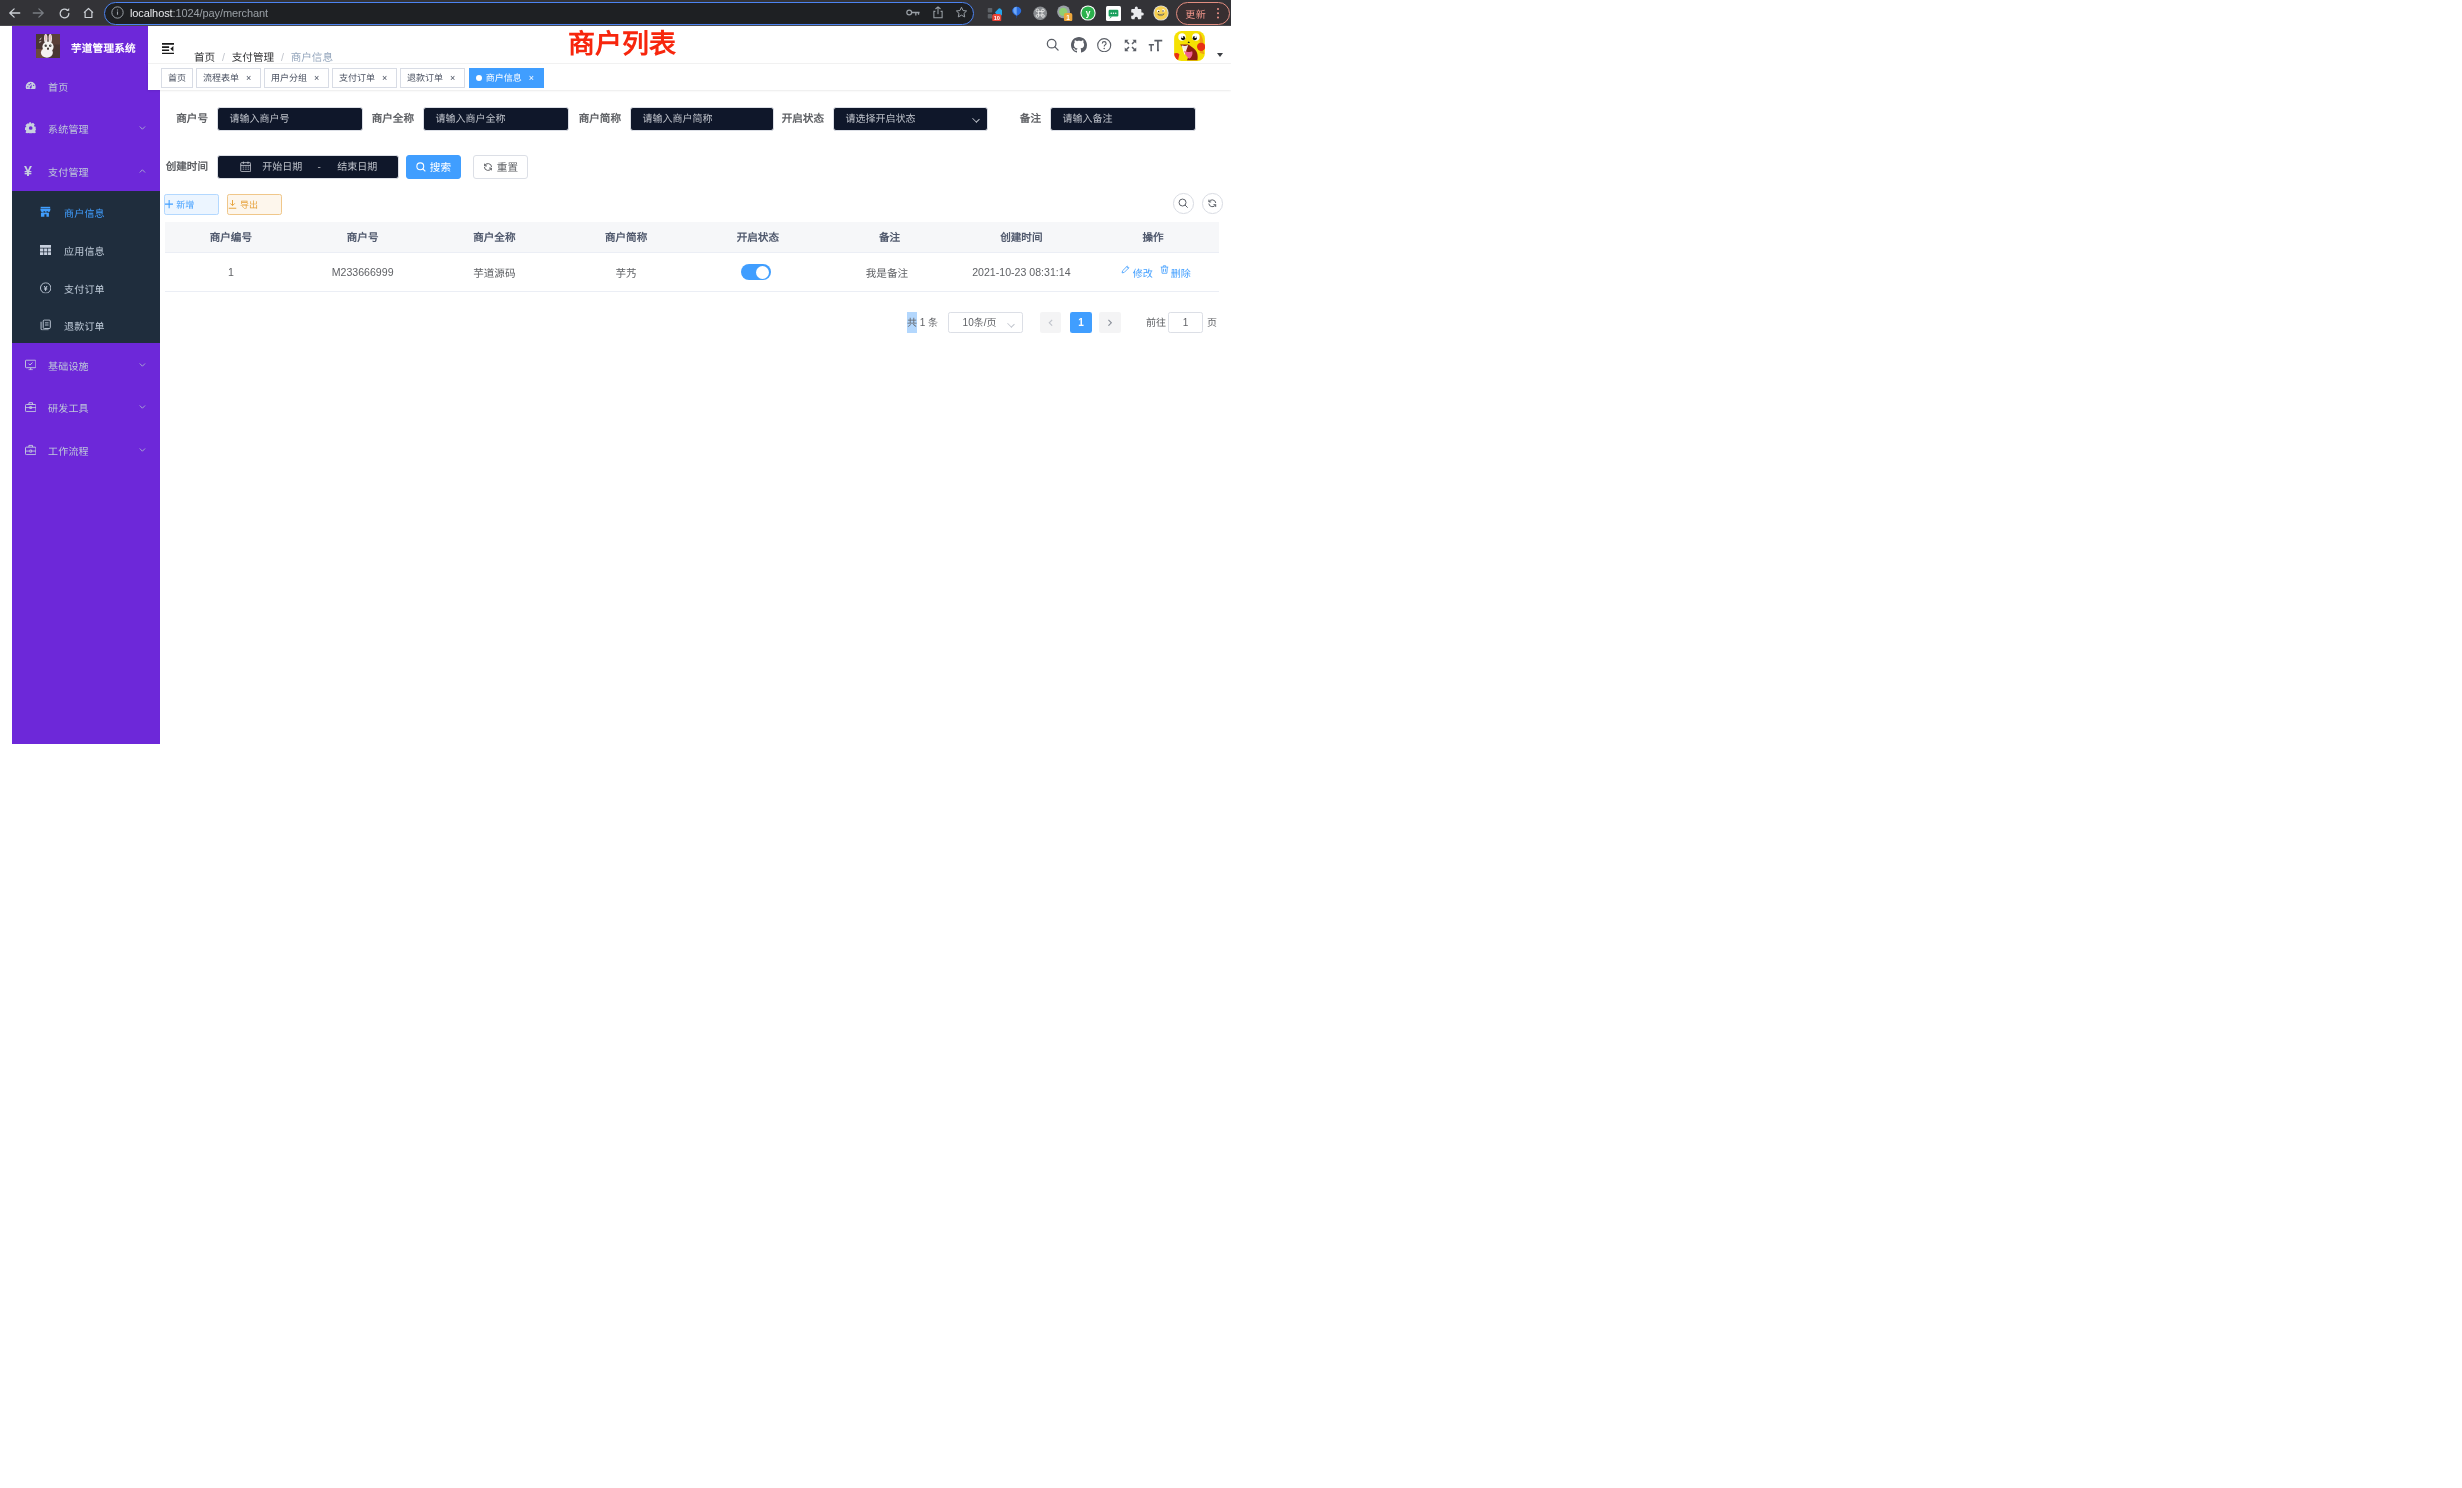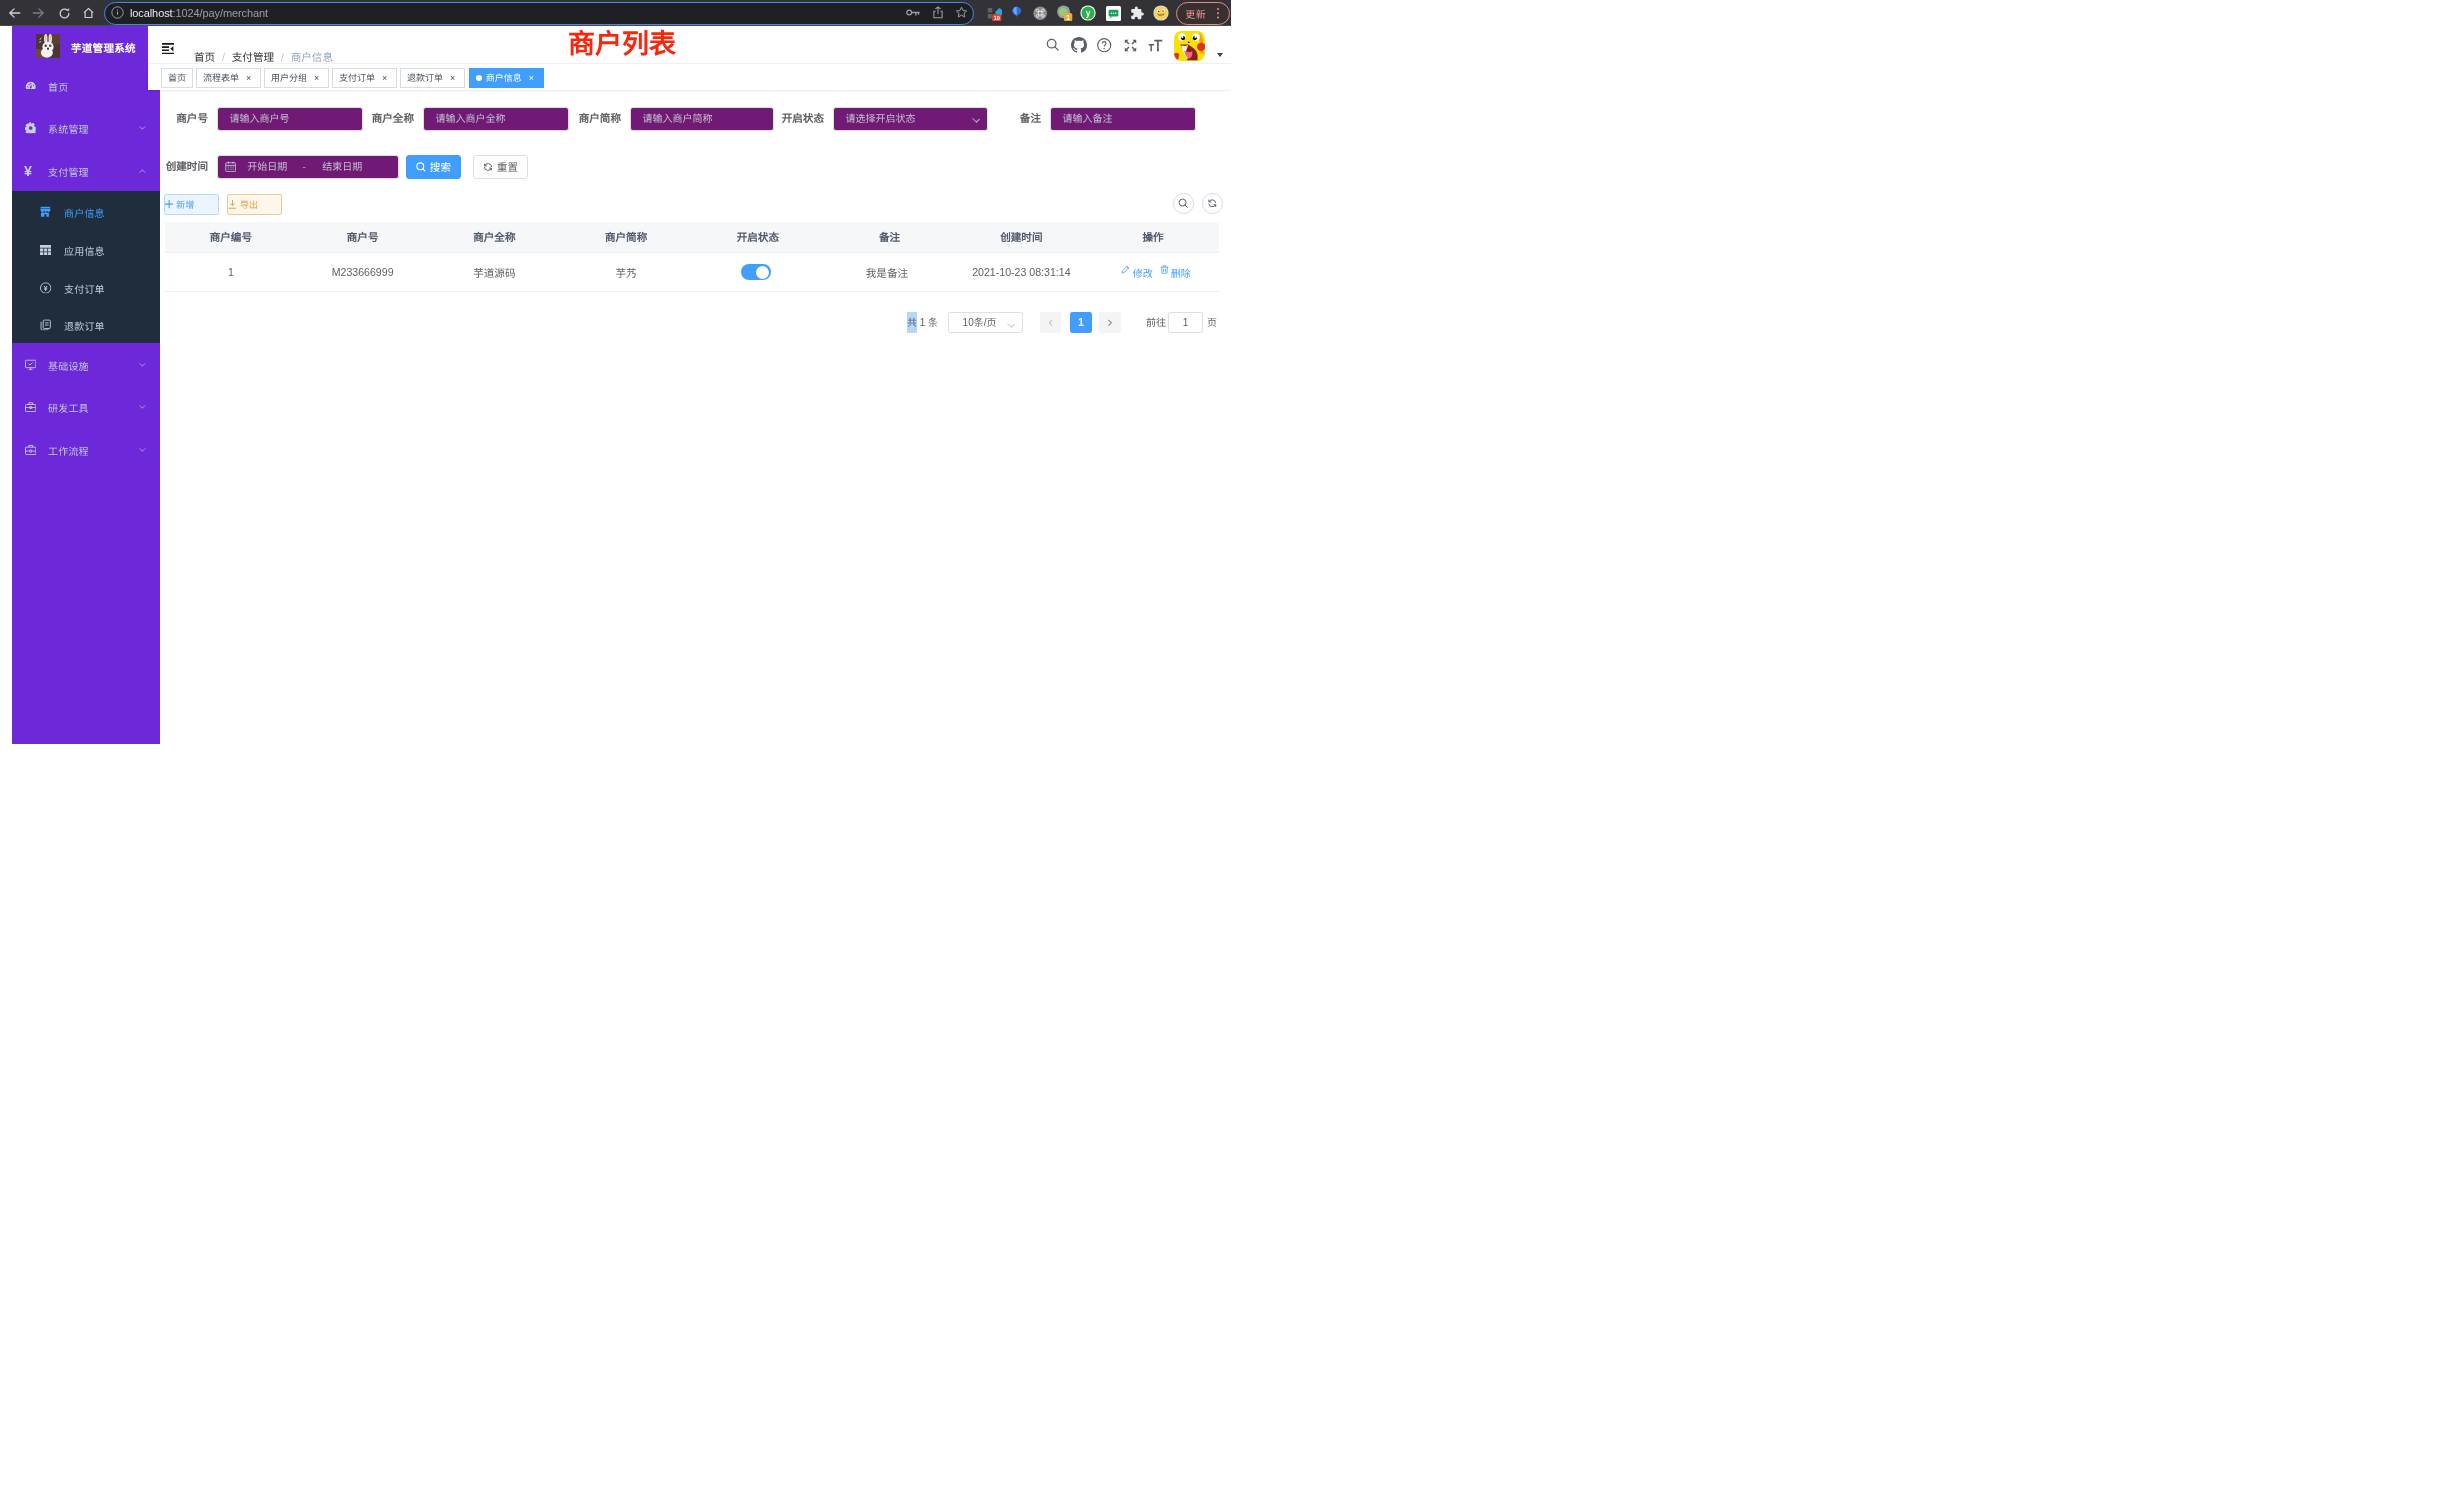--- a/index.html
+++ b/index.html
@@ -37,21 +37,21 @@
 #redtitle{position:absolute;left:565px;top:22px;width:114px;text-align:center;font-size:27px;font-weight:700;color:#f7260d;white-space:nowrap}
 
 #tags{position:absolute;left:148px;top:64px;width:1083px;height:26px;background:#fff;box-shadow:0 0.8px 2.3px rgba(0,0,0,.12);}
 .tag{position:absolute;top:3.8px;height:20px;line-height:18px;border:0.8px solid #d8dce5;background:#fff;color:#495060;padding:0 6px;font-size:9px;white-space:nowrap}
 .tag .x{display:inline-block;width:11.4px;text-align:center;font-size:9px;color:#495060;margin-left:3.8px}
 .tag.on{background:#409eff;color:#fff;border-color:#409eff}
 .tag.on .x{color:#fff}
 .tag.on .dot{display:inline-block;width:6px;height:6px;background:#fff;border-radius:50%;margin-right:3.8px;position:relative;top:0px}
 #shade{position:absolute;right:0;top:89px;width:42px;height:655px;background:linear-gradient(to right,rgba(236,236,240,0),#f1f1f4)}
 .flabel{position:absolute;height:23.5px;line-height:23.5px;font-size:10.6px;font-weight:700;color:#606266;text-align:right}
-.finput{position:absolute;height:23.5px;border:0.8px solid #dcdfe6;border-radius:3px;background:#701a75;font-size:10px;color:#c0c4cc;line-height:22px;padding-left:11.4px;white-space:nowrap}
+.finput{position:absolute;height:23.5px;border:0.8px solid #dcdfe6;border-radius:3px;background:#0f172a;font-size:10px;color:#c0c4cc;line-height:22px;padding-left:11.4px;white-space:nowrap}
 .chev{position:absolute;right:7.6px;top:8.3px;width:6px;height:6px;border-right:1.1px solid #c0c4cc;border-bottom:1.1px solid #c0c4cc;transform:rotate(45deg) scaleY(.8);transform-origin:center}
 .btn{position:absolute;height:23.5px;border-radius:3px;font-size:10.6px;display:flex;align-items:center;justify-content:center;gap:3.8px;white-space:nowrap}
 .btn-search{background:#409eff;color:#fff;border:0.8px solid #409eff}
 .btn-reset{background:#fff;color:#606266;border:0.8px solid #dcdfe6}
 .btn-sm{position:absolute;height:21px;border-radius:2.3px;font-size:9px;display:flex;align-items:center;justify-content:flex-start;gap:3px}
 .btn-add{background:#ecf5ff;color:#409eff;border:0.8px solid #b3d8ff}
 .btn-exp{background:#fdf6ec;color:#e6a23c;border:0.8px solid #f0c78a}
 .circ{position:absolute;width:20.5px;height:20.5px;border-radius:50%;border:0.8px solid #d9dce3;background:#fff;display:flex;align-items:center;justify-content:center}
 
 #thead{position:absolute;left:165px;top:222px;width:1054px;height:31px;background:#f6f7f9;border-bottom:0.8px solid #ebeef5;display:flex}
@@ -371,21 +371,21 @@
 <div class="finput" style="left:217px;top:107px;width:146px">请输入商户号</div>
 <div class="flabel" style="left:338px;top:107px;width:76px">商户全称</div>
 <div class="finput" style="left:423px;top:107px;width:146px">请输入商户全称</div>
 <div class="flabel" style="left:545px;top:107px;width:76px">商户简称</div>
 <div class="finput" style="left:630px;top:107px;width:144px">请输入商户简称</div>
 <div class="flabel" style="left:748px;top:107px;width:76px">开启状态</div>
 <div class="finput" style="left:833px;top:107px;width:155px">请选择开启状态<span class="chev"></span></div>
 <div class="flabel" style="left:965px;top:107px;width:76px">备注</div>
 <div class="finput" style="left:1050px;top:107px;width:146px">请输入备注</div>
 <div class="flabel" style="left:132px;top:155px;width:76px">创建时间</div>
-<div class="finput" style="left:217px;top:155px;width:182px;padding-left:0;display:flex;align-items:center">
+<div class="finput" style="left:217px;top:155px;width:182px;padding-left:15px;display:flex;align-items:center">
   <svg style="margin-left:6.8px" width="11.4" height="11.4" viewBox="0 0 15 15">
         <rect x="1" y="2.2" width="13" height="11.8" rx="1" fill="none" stroke="#c0c4cc" stroke-width="1.2"></rect>
         <path d="M1 5.8h13M4.5 .8v3M10.5 .8v3" stroke="#c0c4cc" stroke-width="1.2"></path>
         <path d="M3.5 8h2M6.8 8h2M10 8h2M3.5 10.8h2M6.8 10.8h2M10 10.8h2" stroke="#c0c4cc" stroke-width="1"></path>
       </svg>
   <span style="width:62px;text-align:center">开始日期</span>
       <span style="width:12px;text-align:center;color:#a8abb2">-</span>
       <span style="width:64px;text-align:center">结束日期</span>
 </div>
 <div class="btn btn-search" style="left:406px;top:155px;width:55px">

